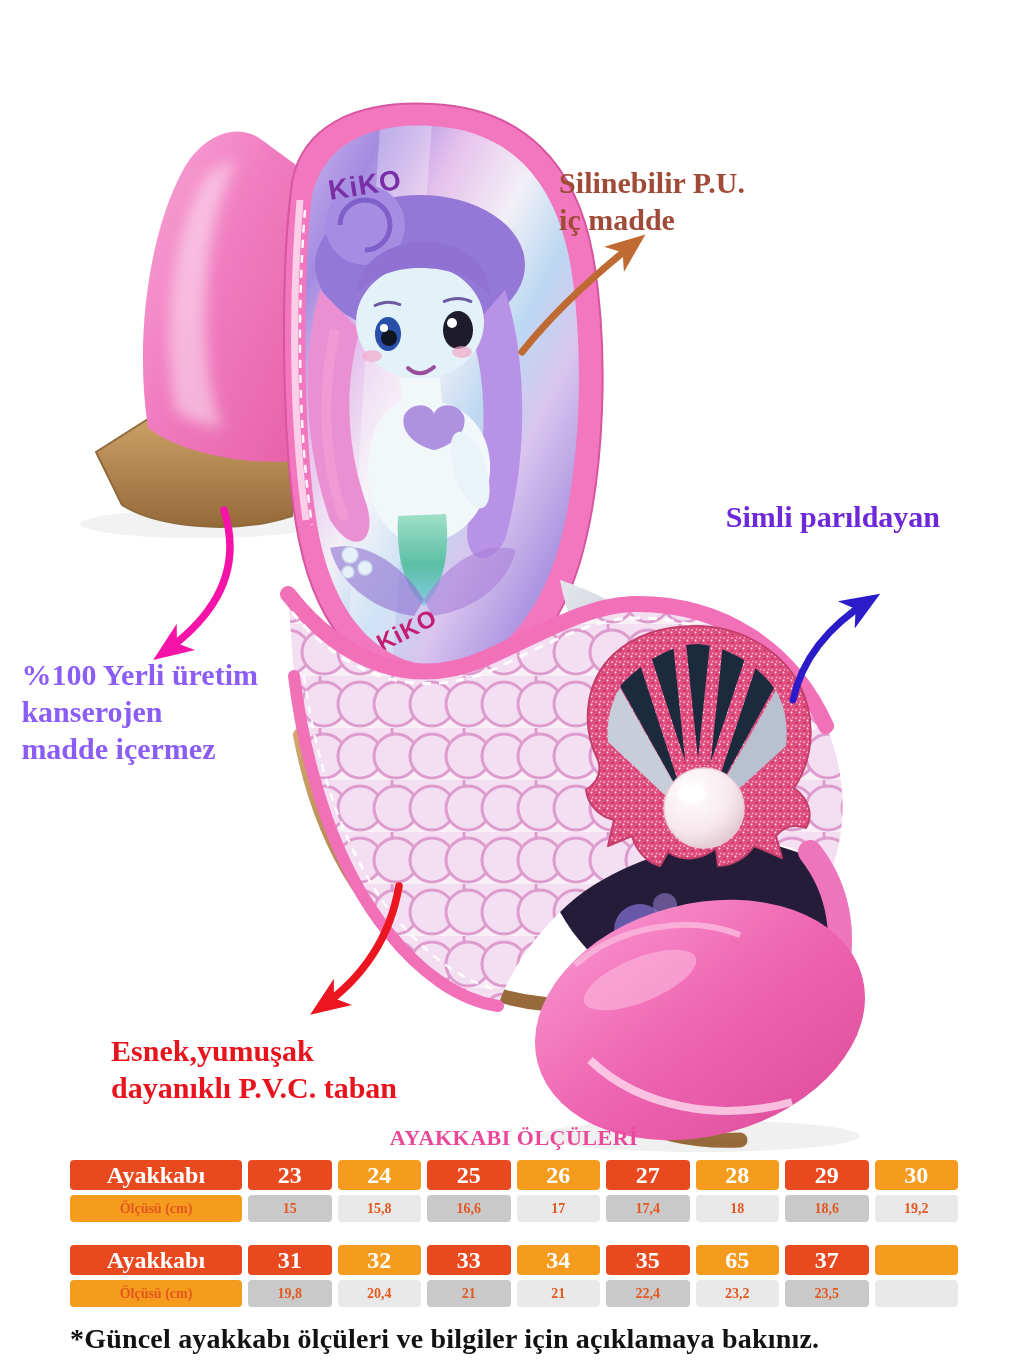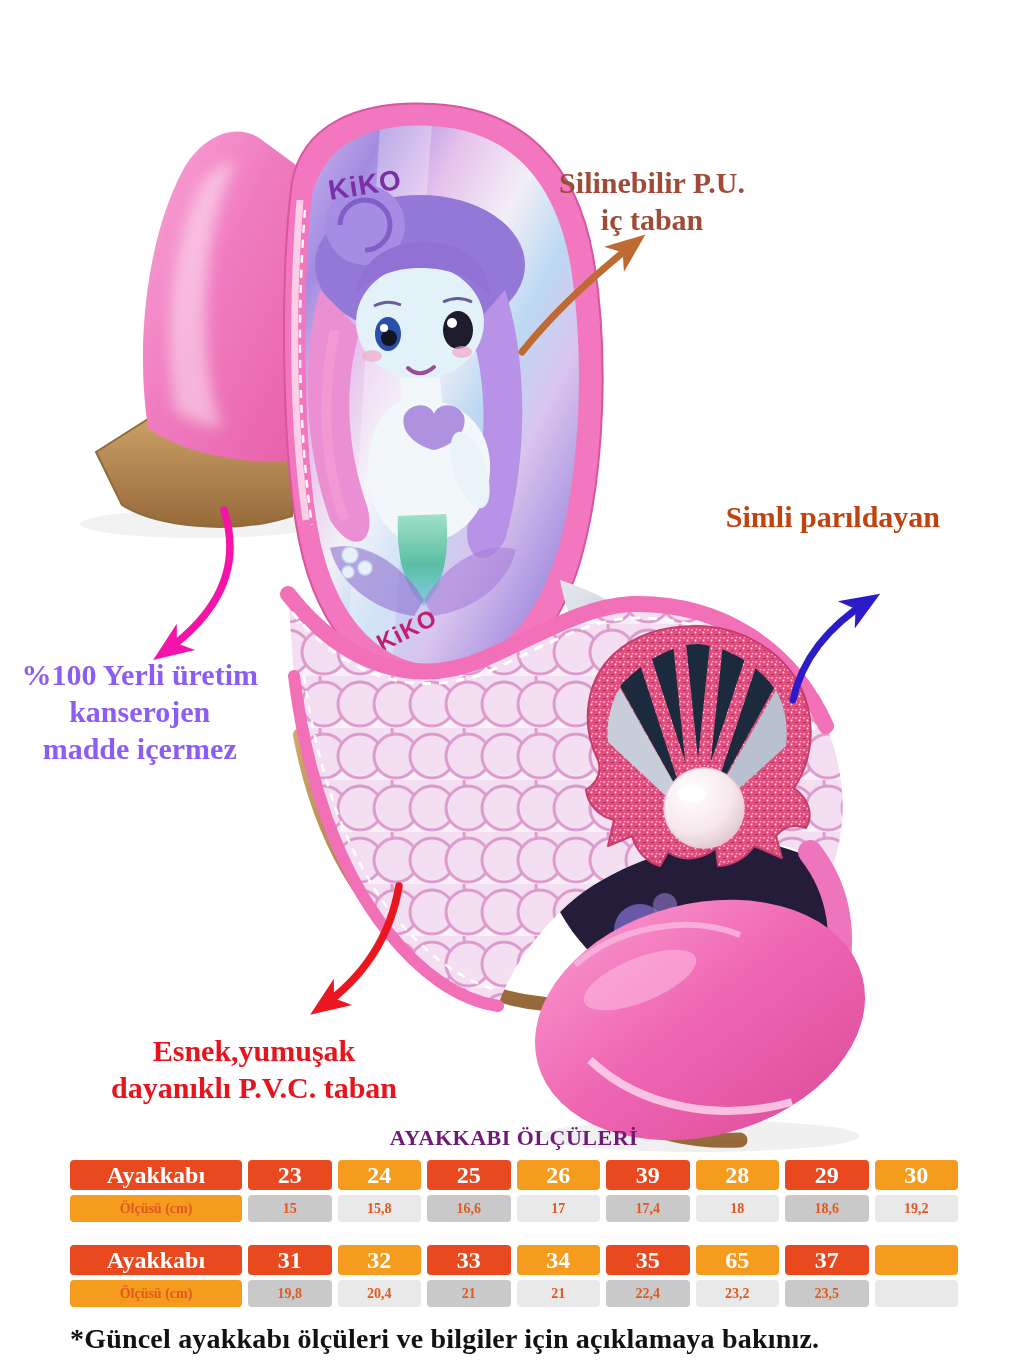--- a/index.html
+++ b/index.html
@@ -2,29 +2,29 @@
 <html><head>
 <meta charset="utf-8">
 <style>
   html,body{margin:0;padding:0;background:#fff;}
   .page{position:relative;width:1020px;height:1360px;background:#ffffff;overflow:hidden;
         font-family:"Liberation Serif","DejaVu Serif",serif;}
   svg{display:block;}
   .shoe-svg{position:absolute;left:0;top:0;}
 
   
-  .note{position:absolute;text-align:center;font-weight:600;font-size:30px;line-height:37px;white-space:nowrap;}
+  .note{position:absolute;text-align:left;font-weight:600;font-size:30px;line-height:37px;white-space:nowrap;}
   .note-insole{top:164px;right:275px;color:#A04A38;}
-  .note-surface{top:498px;right:80px;color:#c2410c;}
+  .note-surface{top:498px;right:80px;color:#6d28d9;}
   .note-domestic{top:656px;right:762px;color:#8b5cf6;}
   .note-sole{top:1008px;right:623px;color:#E8141D;margin-top:24px;}
 
   
   .size-section{position:absolute;left:70px;top:1126px;width:888px;}
-  .chart-title{text-align:center;color:#701a75;font-weight:700;font-size:22px;line-height:24px;
+  .chart-title{text-align:center;color:#ec4899;font-weight:700;font-size:22px;line-height:24px;
                margin:0 0 10px 0;letter-spacing:.5px;}
   .size-row{display:grid;grid-template-columns:172px repeat(8,1fr);gap:6px;margin-bottom:5px;}
   .gap-after{margin-bottom:23px;}
   .cell{border-radius:4px;text-align:center;font-weight:700;overflow:hidden;}
   .num-row .cell{height:30px;line-height:30px;font-size:24px;color:#ffffff;}
   .meas-row .cell{height:27px;line-height:27px;font-size:14px;color:#E2581F;}
   .lbl-num{background:#E8491F;color:#fff;font-size:22px;}
   .lbl-meas{background:#F59B1E;color:#fff;font-size:22px;}
   .num-row .cell:nth-child(even){background:#E8491F;}
   .num-row .cell:nth-child(odd):not(.lbl-num){background:#F59B1E;}
@@ -210,21 +210,21 @@
     </g>
 
     <path d="M 522,352 Q 565,298 636,242" fill="none" stroke="#C06A33" stroke-width="7" stroke-linecap="round" marker-end="url(#m-brown)"></path>
     <path d="M 793,700 Q 806,640 870,600" fill="none" stroke="#2B1BC8" stroke-width="7" stroke-linecap="round" marker-end="url(#m-blue)"></path>
     <path d="M 224,510 Q 250,592 163,653" fill="none" stroke="#F513A8" stroke-width="7.5" stroke-linecap="round" marker-end="url(#m-pink)"></path>
     <path d="M 399,886 Q 386,962 320,1008" fill="none" stroke="#EC1620" stroke-width="7.5" stroke-linecap="round" marker-end="url(#m-red)"></path>
   </svg>
 
   <div class="note note-insole">
     <div>Silinebilir P.U.</div>
-    <div>iç taban</div>
+    <div>iç madde</div>
   </div>
   <div class="note note-surface">
     <div>Simli parıldayan</div>
   </div>
   <div class="note note-domestic">
     <div>%100 Yerli üretim</div>
     <div>kanserojen</div>
     <div>madde içermez</div>
   </div>
   <div class="note note-sole">
@@ -234,21 +234,21 @@
 
   <div class="size-section">
     <div class="chart-title">AYAKKABI ÖLÇÜLERİ</div>
 
     <div class="size-row num-row">
       <div class="cell lbl-num">Ayakkabı Numarası</div>
       <div class="cell">23</div>
       <div class="cell">24</div>
       <div class="cell">25</div>
       <div class="cell">26</div>
-      <div class="cell">39</div>
+      <div class="cell">27</div>
       <div class="cell">28</div>
       <div class="cell">29</div>
       <div class="cell">30</div>
     </div>
     <div class="size-row meas-row gap-after">
       <div class="cell lbl-meas">Ölçüsü (cm)</div>
       <div class="cell">15</div>
       <div class="cell">15,8</div>
       <div class="cell">16,6</div>
       <div class="cell">17</div>

